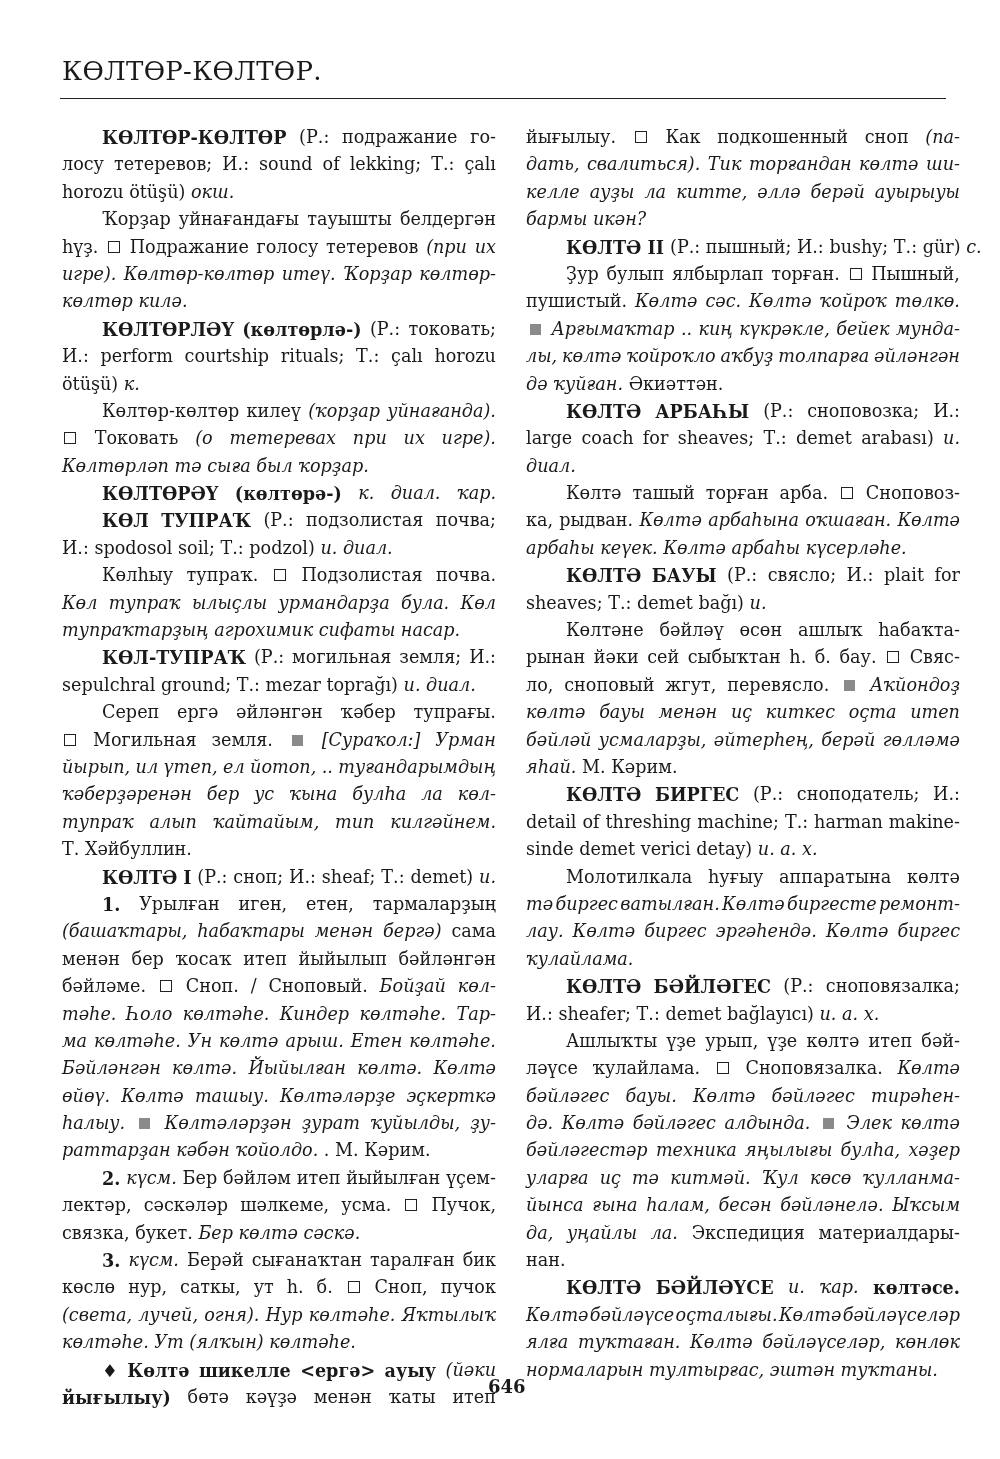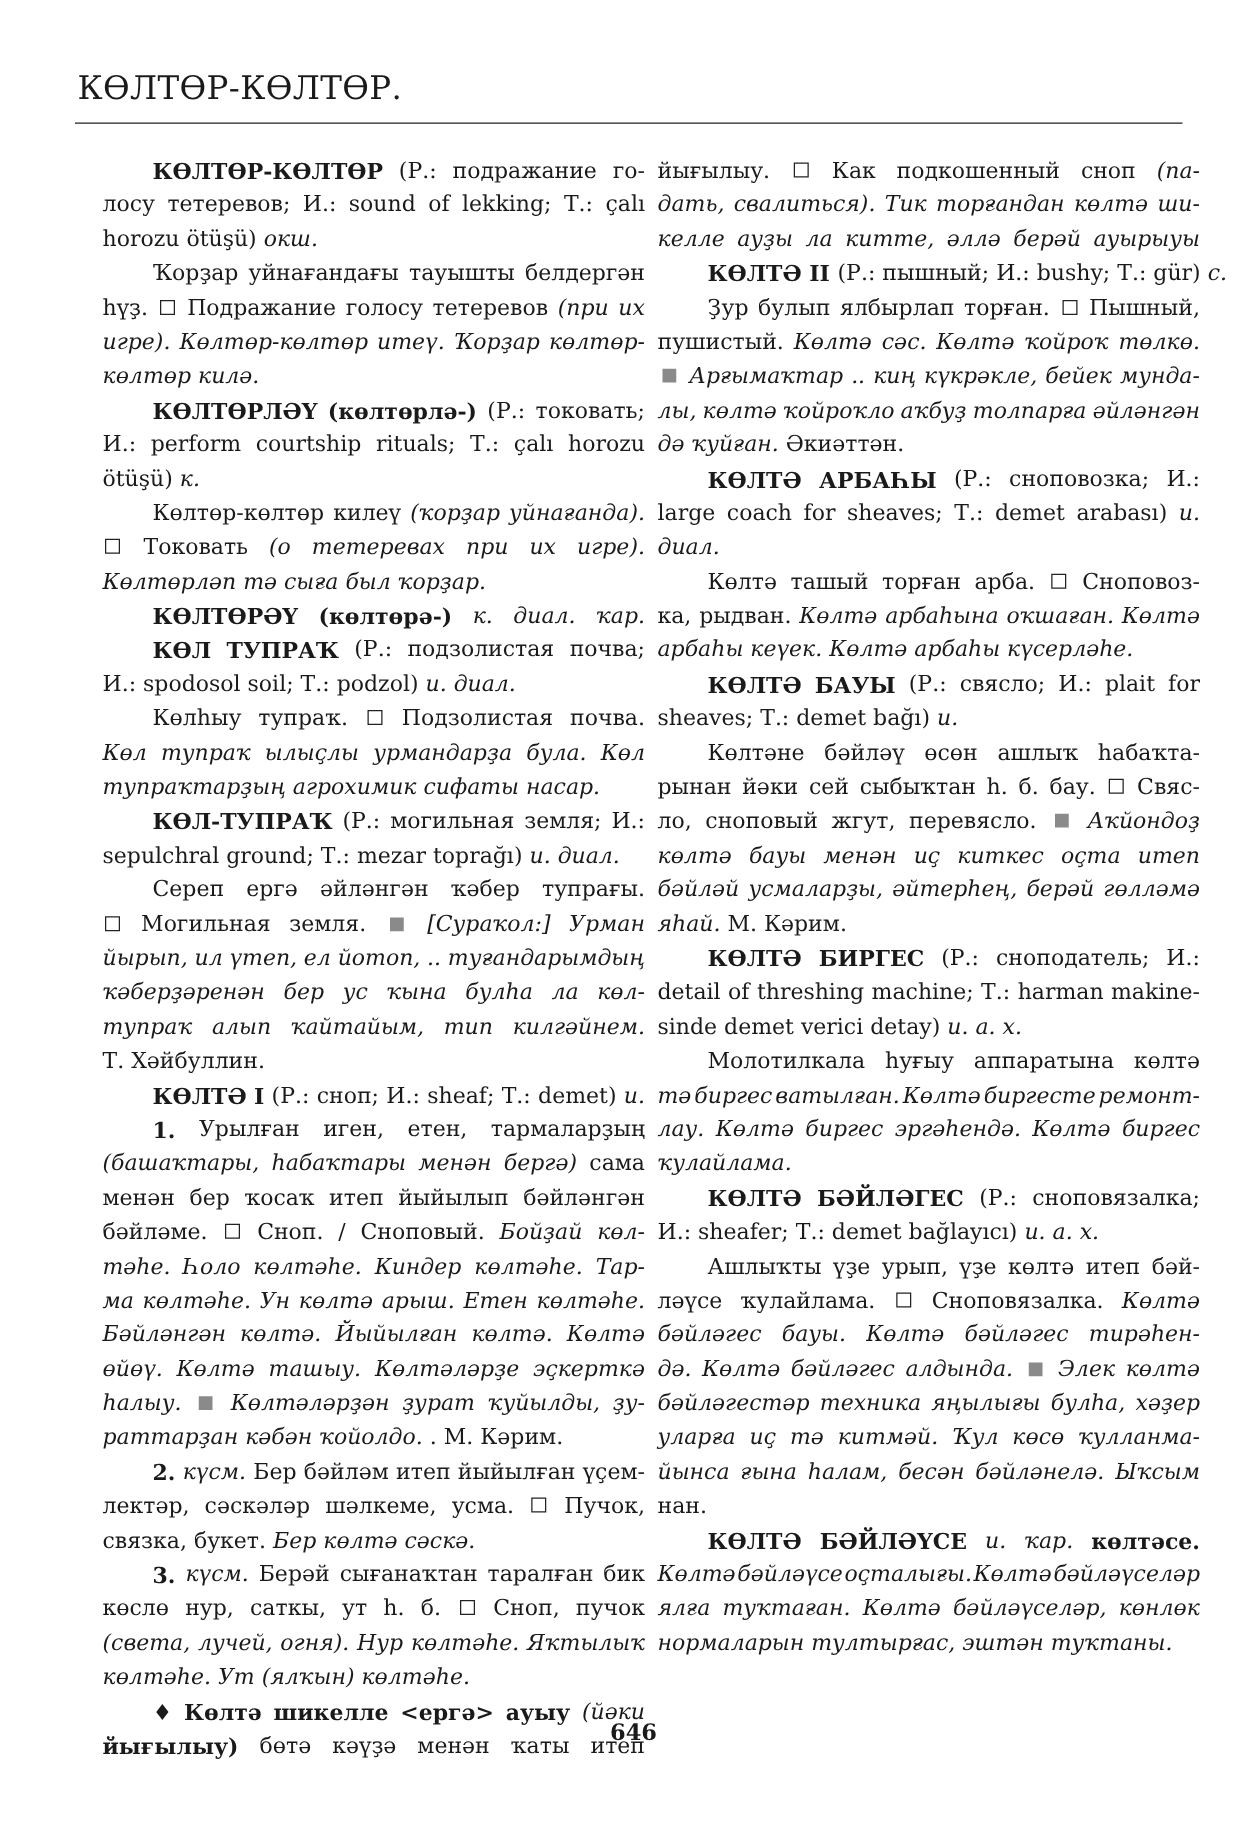--- a/index.html
+++ b/index.html
@@ -3,21 +3,21 @@
 <meta charset="utf-8">
 <style>
   html, body { margin:0; padding:0; background:#ffffff; }
   body { width:1000px; height:1459px; position:relative; overflow:hidden;
          font-family:"DejaVu Serif","Liberation Serif",serif; color:#1a1a1a; }
   .running-head { position:absolute; left:62px; top:56px; font-weight:normal;
          font-size:26px; letter-spacing:0.3px; font-family:"DejaVu Serif",serif; }
   .rule { position:absolute; left:60px; top:98px; width:886px; height:0;
           border-top:1.6px solid #222; }
   .col { position:absolute; top:124px; width:434px; font-size:17.6px; }
-  .col-left { left:62px;margin-left:20px; }
+  .col-left { left:62px; }
   .col-right { left:526px;text-align:center; }
   .ln { height:27.4px; line-height:27.4px; white-space:nowrap; overflow:visible;
         display:flex; justify-content:space-between; }
   .ln.last { justify-content:flex-start; }
   .ln.ind { padding-left:40px; }
   .ln span.w { white-space:pre; }
   .b { font-weight:bold; }
   .i { font-style:italic; }
   .sq { display:inline-block; width:10px; height:10px; border:1.3px solid #222;
         margin:0 2px; vertical-align:0px; }
@@ -406,20 +406,24 @@
     </div>
     <div class="ln">
       <span class="w i">келле</span>
       <span class="w i">ауҙы</span>
       <span class="w i">ла</span>
       <span class="w i">китте,</span>
       <span class="w i">әллә</span>
       <span class="w i">берәй</span>
       <span class="w i">ауырыуы</span>
     </div>
+    <div class="ln last">
+      <span class="w i">бармы </span>
+      <span class="w i">икән? </span>
+    </div>
     <div class="ln ind last">
       <span class="w b">КӨЛТӘ </span>
       <span class="w b">II </span>
       <span class="w">(Р.: </span>
       <span class="w">пышный; </span>
       <span class="w">И.: </span>
       <span class="w">bushy; </span>
       <span class="w">Т.: </span>
       <span class="w">gür) </span>
       <span class="w i">с. </span>
@@ -683,20 +687,27 @@
       <span class="w i">ҡулланма-</span>
     </div>
     <div class="ln">
       <span class="w i">йынса</span>
       <span class="w i">ғына</span>
       <span class="w i">һалам,</span>
       <span class="w i">бесән</span>
       <span class="w i">бәйләнелә.</span>
       <span class="w i">Ыҡсым</span>
     </div>
+    <div class="ln">
+      <span class="w i">да,</span>
+      <span class="w i">уңайлы</span>
+      <span class="w i">ла.</span>
+      <span class="w">Экспедиция</span>
+      <span class="w">материалдары-</span>
+    </div>
     <div class="ln last">
       <span class="w">нан. </span>
     </div>
     <div class="ln ind">
       <span class="w b">КӨЛТӘ</span>
       <span class="w b">БӘЙЛӘҮСЕ</span>
       <span class="w i">и.</span>
       <span class="w i">ҡар.</span>
       <span class="w b">көлтәсе.</span>
     </div>

